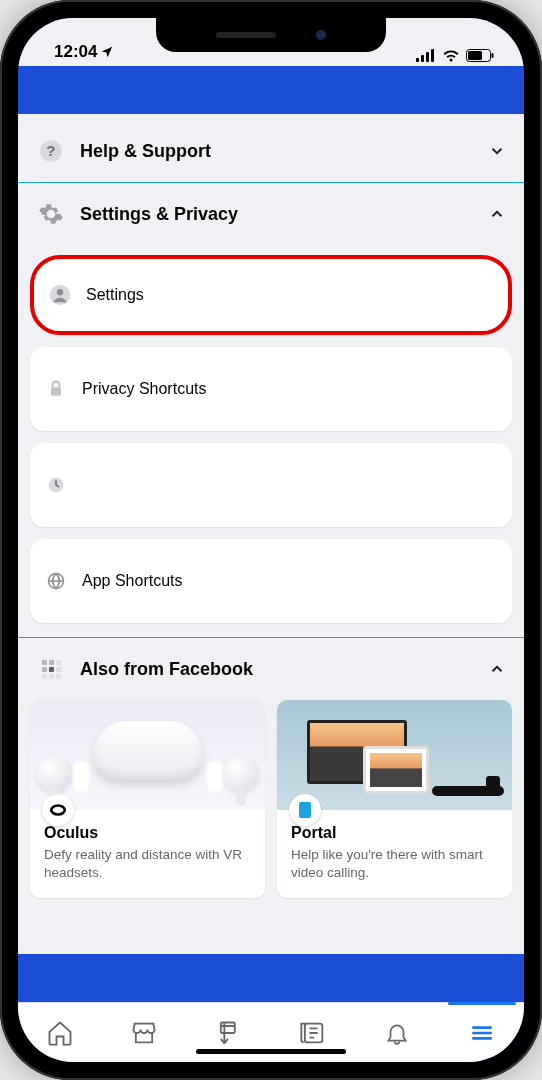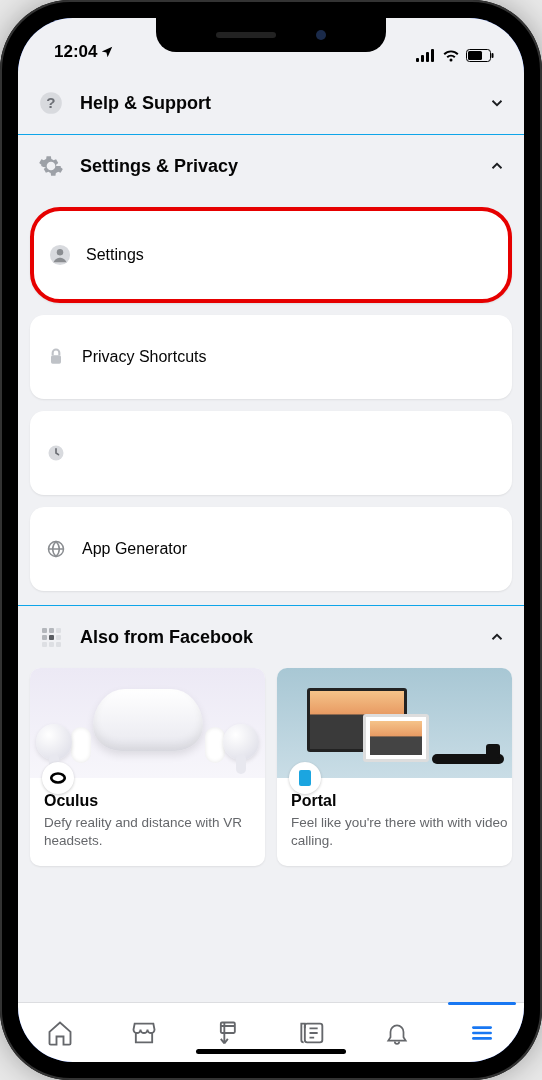--- a/index.html
+++ b/index.html
@@ -22,20 +22,21 @@
   }
   .device-inner {
     width: 100%;
     height: 100%;
     background: #1d4ed8;
     border-radius: 55px;
     overflow: hidden;
     position: relative;
     display: flex;
     flex-direction: column;
+    gap: 48px;
   }
 
   .notch {
     position: absolute;
     top: 0; left: 50%;
     transform: translateX(-50%);
     width: 230px; height: 34px;
     background:#000;
     border-bottom-left-radius: 20px;
     border-bottom-right-radius: 20px;
@@ -89,21 +90,21 @@
     color:#050505;
   }
   .sub-item .sub-icon {
     width:24px; height:24px; margin-right:14px;
     display:flex; align-items:center; justify-content:center;
     color:#8a8d91;
   }
   .sub-item.highlight {
     border: 4px solid #e60000;
     border-radius: 30px;
-    padding: 32px 14px;
+    padding: 24px 14px;
     margin-top: 10px;
   }
 
   .cards-row {
     display:flex; gap:12px; padding: 0 12px 8px 12px;
   }
   .card {
     flex:1;
     background:#fff;
     border-radius:10px;
@@ -323,21 +324,21 @@
         </div>
 
 
         <div class="sub-item">
           <span class="sub-icon">
             <svg width="20" height="20" viewBox="0 0 24 24" fill="none" stroke="#8a8d91" stroke-width="1.8">
                 <circle cx="12" cy="12" r="9"></circle>
                 <path d="M3 12h18M12 3c2.5 2.5 4 5.5 4 9s-1.5 6.5-4 9c-2.5-2.5-4-5.5-4-9s1.5-6.5 4-9z"></path>
               </svg>
           </span>
-          <span>App Generator</span>
+          <span>App Shortcuts</span>
         </div>
 
 
       </div>
 
       <div class="section-row">
         <span class="section-icon">
           <svg width="24" height="24" viewBox="0 0 24 24" fill="#b4b7bc">
               <rect x="3" y="3" width="5" height="5" rx="1"></rect>
               <rect x="10" y="3" width="5" height="5" rx="1"></rect>
@@ -388,21 +389,21 @@
               <div class="camera-bar"></div>
             </div>
             <div class="card-badge">
               <svg width="14" height="18" viewBox="0 0 14 18">
                   <rect x="1" y="1" width="12" height="16" rx="2" fill="#1ba5e0"></rect>
                 </svg>
             </div>
           </div>
           <div class="card-body">
             <div class="card-title">Portal</div>
-            <div class="card-desc">Feel like you're there with with video calling.</div>
+            <div class="card-desc">Help like you're there with smart video calling.</div>
           </div>
         </div>
       </div>
 
     </div>
 
     <div class="tab-bar">
       <div class="tab">
         <svg width="28" height="28" viewBox="0 0 24 24" fill="none" stroke="currentColor" stroke-width="1.6">
             <path d="M3 11l9-8 9 8v10a1 1 0 01-1 1h-5v-7h-6v7H4a1 1 0 01-1-1V11z"></path>

